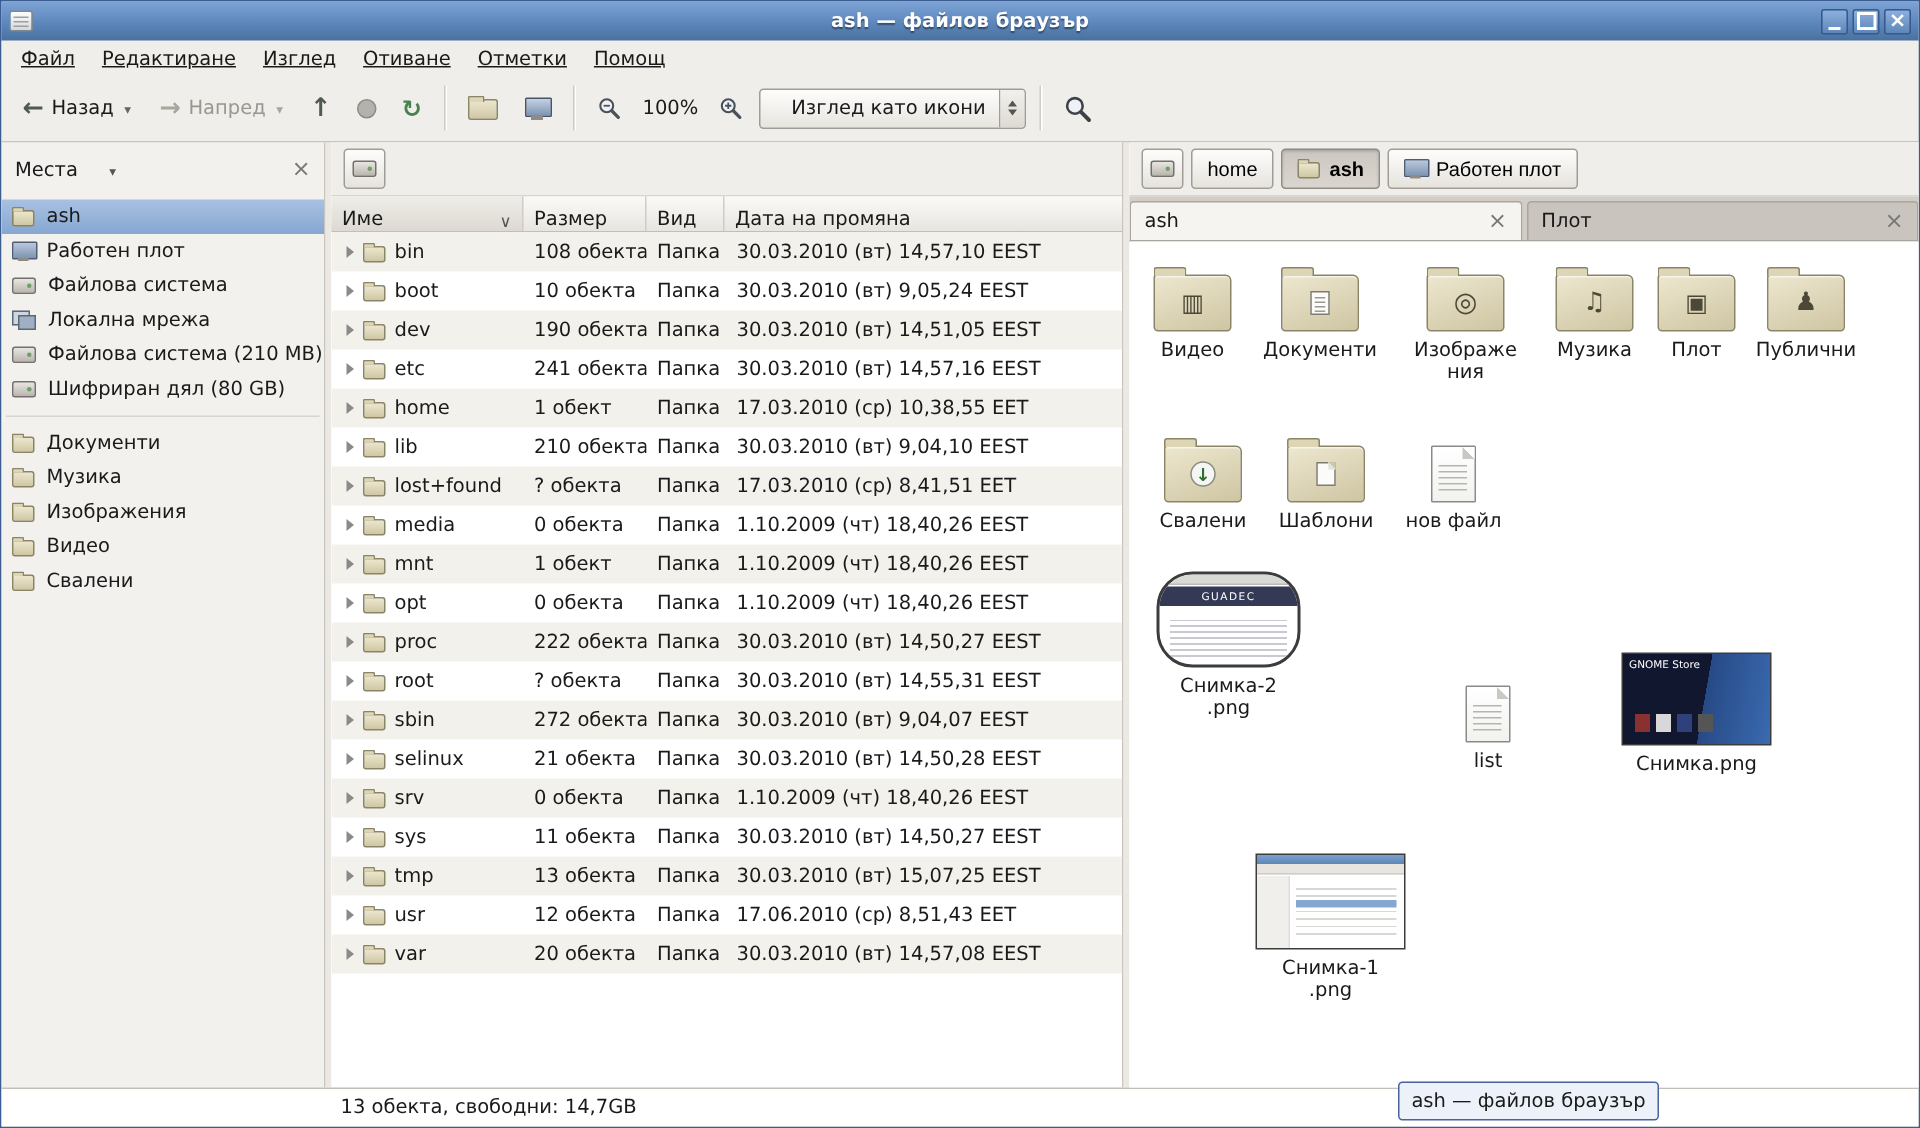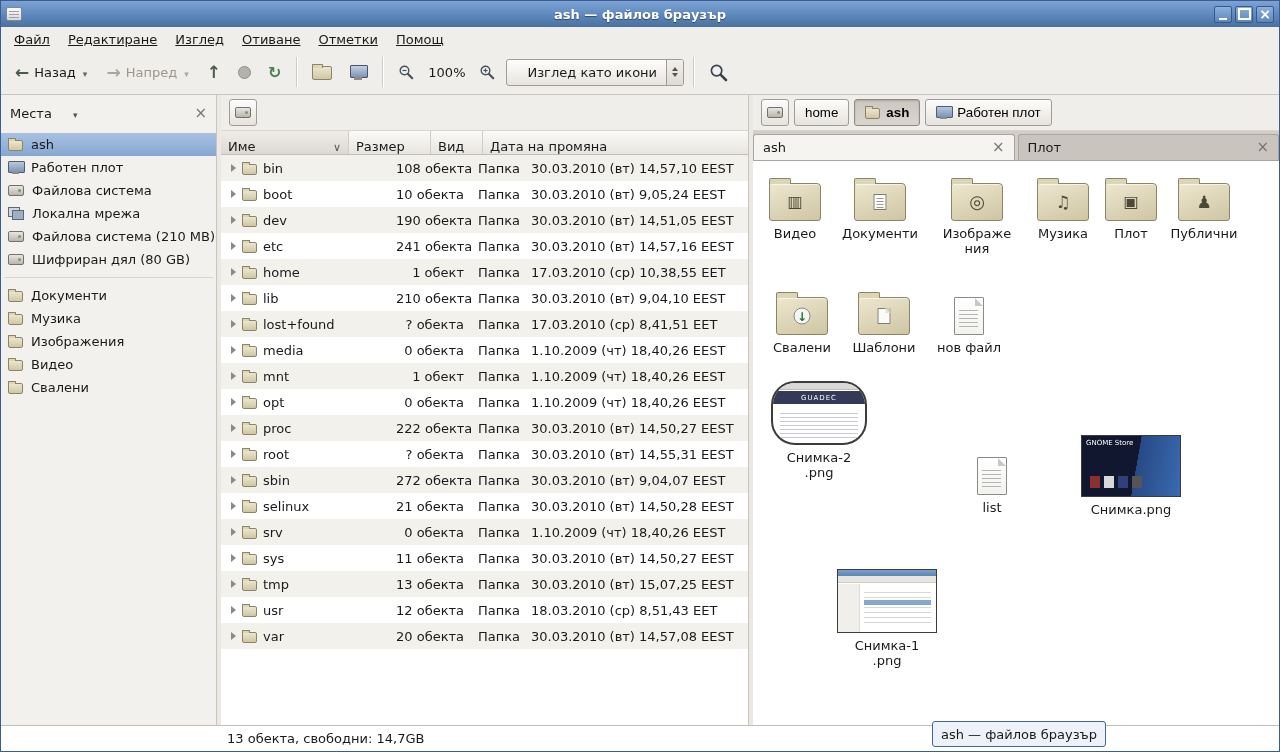--- a/index.html
+++ b/index.html
@@ -88,21 +88,21 @@
   .hc-size { width:82px; }
   .hc-type { width:52px; }
   .hc-date { flex:1; border-right:none; }
   .sort-caret { margin-left:auto; color:#555; font-size:11px; }
   .sort-caret::before { content:"∨"; }
   .list-body { flex:1; overflow:hidden; background:#fff; }
   .trow { display:flex; height:26px; align-items:center; }
   .trow.odd { background:#f3f1ec; }
   .cell { padding:0 7px; white-space:nowrap; overflow:hidden; }
   .cell-name { width:128px; display:flex; align-items:center; gap:6px; padding-left:10px; }
-  .cell-size { width:82px; text-align:right;margin-left:40px; }
+  .cell-size { width:82px; text-align:left; }
   .cell-type { width:52px; }
   .cell-date { flex:1; padding-left:8px; }
   .expander { width:0; height:0; border-top:4px solid transparent; border-bottom:4px solid transparent; border-left:5px solid #8a8a8a; flex:0 0 auto; }
 
   
   .icon-pane { flex:1; display:flex; flex-direction:column; background:#fff; min-width:0; }
   .path-btn { display:flex; align-items:center; gap:6px; height:27px; padding:0 10px; background:linear-gradient(#fdfdfc,#e6e3dd); border:1px solid #a19d96; border-radius:3px; white-space:nowrap; }
   .path-btn.active { background:linear-gradient(#ccc8c1,#dad6cf); border-color:#8e8a84; box-shadow:inset 0 1px 2px rgba(0,0,0,.18); font-weight:bold; }
   .tab-bar { flex:0 0 30px; background:#d2cec7; display:flex; align-items:flex-end; gap:3px; padding-top:3px; border-bottom:1px solid #a9a59f; }
   .tab { flex:1; height:26px; display:flex; align-items:center; gap:6px; padding:0 9px; background:#c9c5be; border:1px solid #a9a59f; border-bottom:none; border-radius:3px 3px 0 0; }
@@ -482,21 +482,21 @@
             <div class="cell cell-date">30.03.2010 (вт) 15,07,25 EEST</div>
           </div>
           <div class="trow">
             <div class="cell cell-name">
               <span class="expander"></span>
               <span class="ic ic-folder"></span>
               <span>usr</span>
             </div>
             <div class="cell cell-size">12 обекта</div>
             <div class="cell cell-type">Папка</div>
-            <div class="cell cell-date">18.03.2010 (ср) 8,51,43 EET</div>
+            <div class="cell cell-date">17.06.2010 (ср) 8,51,43 EET</div>
           </div>
           <div class="trow odd">
             <div class="cell cell-name">
               <span class="expander"></span>
               <span class="ic ic-folder"></span>
               <span>var</span>
             </div>
             <div class="cell cell-size">20 обекта</div>
             <div class="cell cell-type">Папка</div>
             <div class="cell cell-date">30.03.2010 (вт) 14,57,08 EEST</div>

